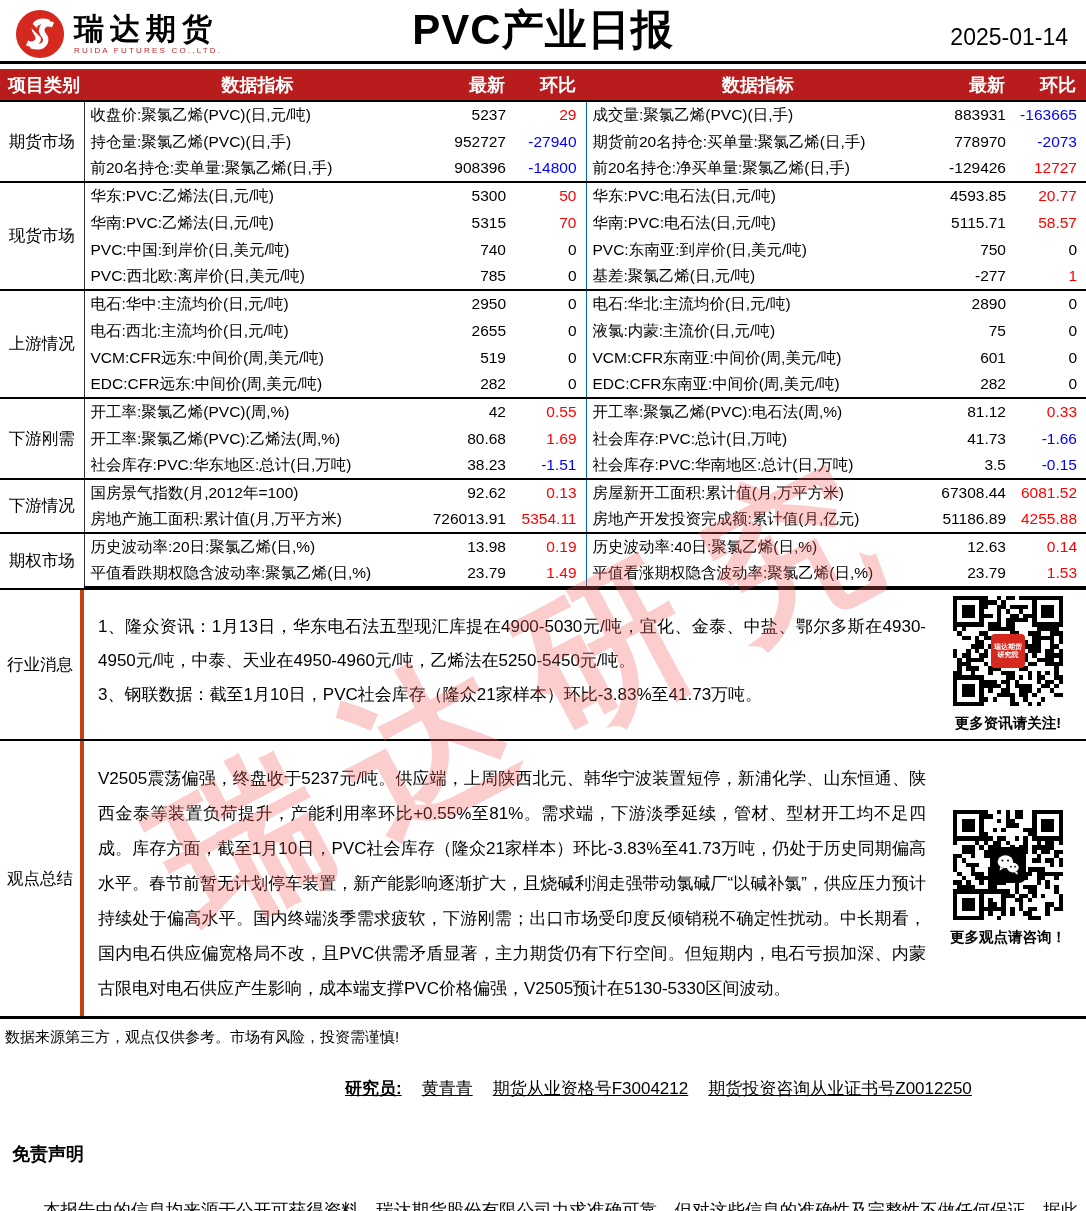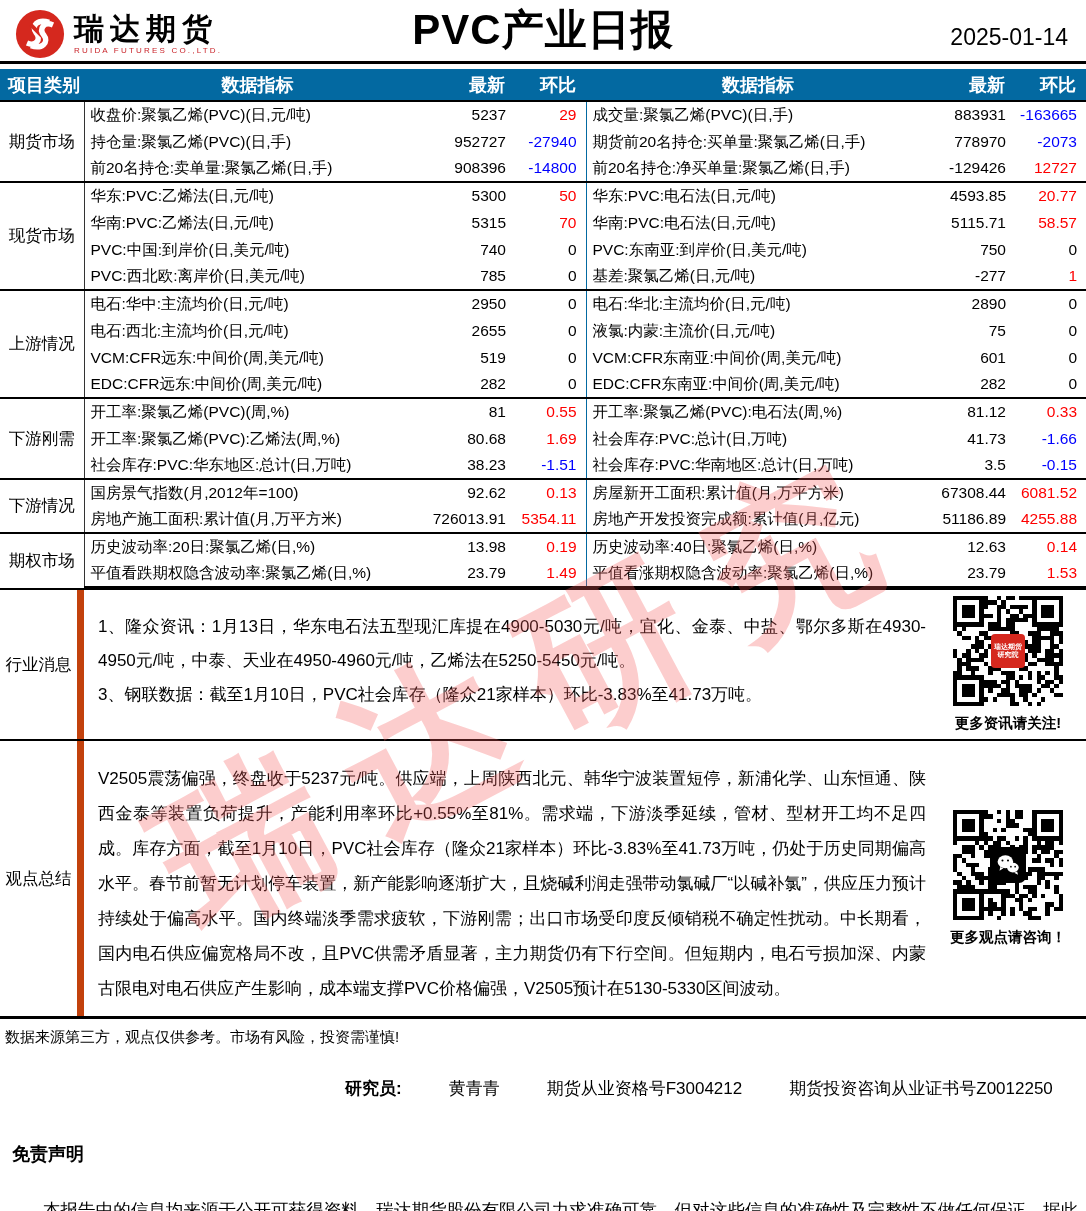--- a/index.html
+++ b/index.html
@@ -14,56 +14,56 @@
   .report-header { position:relative; height:64px; border-bottom:3px solid #000; }
   .brand { position:absolute; left:14px; top:8px; display:flex; align-items:center; gap:8px; }
   .brand-text-cn { font-size:30px; font-weight:bold; letter-spacing:6px; line-height:30px; }
   .brand-text-en { font-size:8px; color:#c9242a; letter-spacing:2.2px; margin-top:2px; }
   .report-title { position:absolute; left:0; right:0; top:2px; text-align:center;
     font-size:42px; font-weight:bold; letter-spacing:1px; }
   .report-date { position:absolute; right:18px; top:24px; font-size:23px; }
 
   
   table.data-table { width:1086px; border-collapse:collapse; table-layout:fixed; margin-top:5px; }
-  table.data-table thead th { background:#0369a1; color:#fff; font-weight:bold; font-size:18px; height:32px; }
+  table.data-table thead th { background:#b91c1c; color:#fff; font-weight:bold; font-size:18px; height:32px; }
   th.h-cat { text-align:left; padding-left:8px; }
   th.h-ind { text-align:center;margin-top:20px; }
   th.h-num { text-align:right; padding-right:10px; }
   tbody td { height:27px; font-size:15.5px; vertical-align:middle; }
   tbody tr.section-start td { border-top:2px solid #000; }
   td.cat-cell { text-align:center; font-size:16.5px; border-right:1px solid #333; }
   td.label-cell { padding-left:6px; text-align:left; line-height:1.25; }
   td.num-cell { text-align:right; padding-right:9px; }
   td.mid-div { border-right:1px solid #0369a1; }
   tbody tr:last-child td { border-bottom:2px solid #000; }
 
   
   .wide-row { display:grid; grid-template-columns:84px 846px 156px; border-top:2px solid #000; }
   .wide-row .cat { display:flex; align-items:center; justify-content:center;
-    font-size:16.5px; border-right:7px solid #c2410c; }
+    font-size:16.5px; border-right:4px solid #c2410c; }
   .wide-row .content { padding:20px 4px 10px 14px; font-size:17px; }
   .news-item { line-height:34px; text-align:justify; }
   .summary-text { line-height:35px; text-align:justify; }
   .qrbox { display:flex; flex-direction:column; align-items:center; justify-content:center; padding:6px 0; }
   .qr { position:relative; width:110px; height:110px;
     display:grid; grid-template-columns:repeat(25,1fr); grid-template-rows:repeat(25,1fr); background:#fff; }
   .qr i { display:block; }
   .qr i.b { background:#000; }
   .qr-center { position:absolute; left:50%; top:50%; transform:translate(-50%,-50%);
     display:flex; align-items:center; justify-content:center; }
   .qr-center.red { width:34px; height:34px; background:#d5281e; border-radius:4px;
     color:#fff; font-size:7px; line-height:8px; text-align:center; font-weight:bold; }
   .qr-center.black { width:36px; height:36px; background:#000; border-radius:7px; }
   .qr-caption { margin-top:8px; font-size:14.5px; font-weight:bold; }
   .qr-caption.serif { font-family:"Liberation Serif","DejaVu Serif",serif; }
   .summary-row { border-bottom:3px solid #000; }
 
   
   .risk-note { margin-top:9px; padding-left:5px; font-size:15px; }
-  .researcher-line { margin-top:30px; padding-left:345px; display:flex; gap:47px; font-size:17px; white-space:nowrap; }
+  .researcher-line { margin-top:30px; padding-left:345px; display:flex; gap:20px; font-size:17px; white-space:nowrap;text-decoration:underline; }
   .researcher-label { font-weight:bold; }
 
   
   .disclaimer { margin-top:42px; padding:0 8px; }
   .disclaimer h2 { font-size:18px; font-weight:bold; padding-left:4px; }
   .disclaimer p { margin-top:26px; font-size:17.5px; line-height:37px; text-indent:2em; text-align:justify; }
 
   
   .watermark { position:absolute; left:120px; top:560px; width:900px; pointer-events:none;
     transform:rotate(-28deg); transform-origin:center; font-size:165px; font-weight:bold;
@@ -200,21 +200,21 @@
           <td class="label-cell">EDC:CFR远东:中间价(周,美元/吨)</td>
           <td class="num-cell">282</td>
           <td class="num-cell mid-div" style="color: rgb(0, 0, 0);">0</td>
           <td class="label-cell">EDC:CFR东南亚:中间价(周,美元/吨)</td>
           <td class="num-cell">282</td>
           <td class="num-cell" style="color: rgb(0, 0, 0);">0</td>
         </tr>
         <tr class="section-start">
           <td class="cat-cell" rowspan="3">下游刚需</td>
           <td class="label-cell">开工率:聚氯乙烯(PVC)(周,%)</td>
-          <td class="num-cell">81</td>
+          <td class="num-cell">42</td>
           <td class="num-cell mid-div" style="color: rgb(254, 0, 0);">0.55</td>
           <td class="label-cell">开工率:聚氯乙烯(PVC):电石法(周,%)</td>
           <td class="num-cell">81.12</td>
           <td class="num-cell" style="color: rgb(254, 0, 0);">0.33</td>
         </tr>
         <tr>
           <td class="label-cell">开工率:聚氯乙烯(PVC):乙烯法(周,%)</td>
           <td class="num-cell">80.68</td>
           <td class="num-cell mid-div" style="color: rgb(254, 0, 0);">1.69</td>
           <td class="label-cell">社会库存:PVC:总计(日,万吨)</td>

